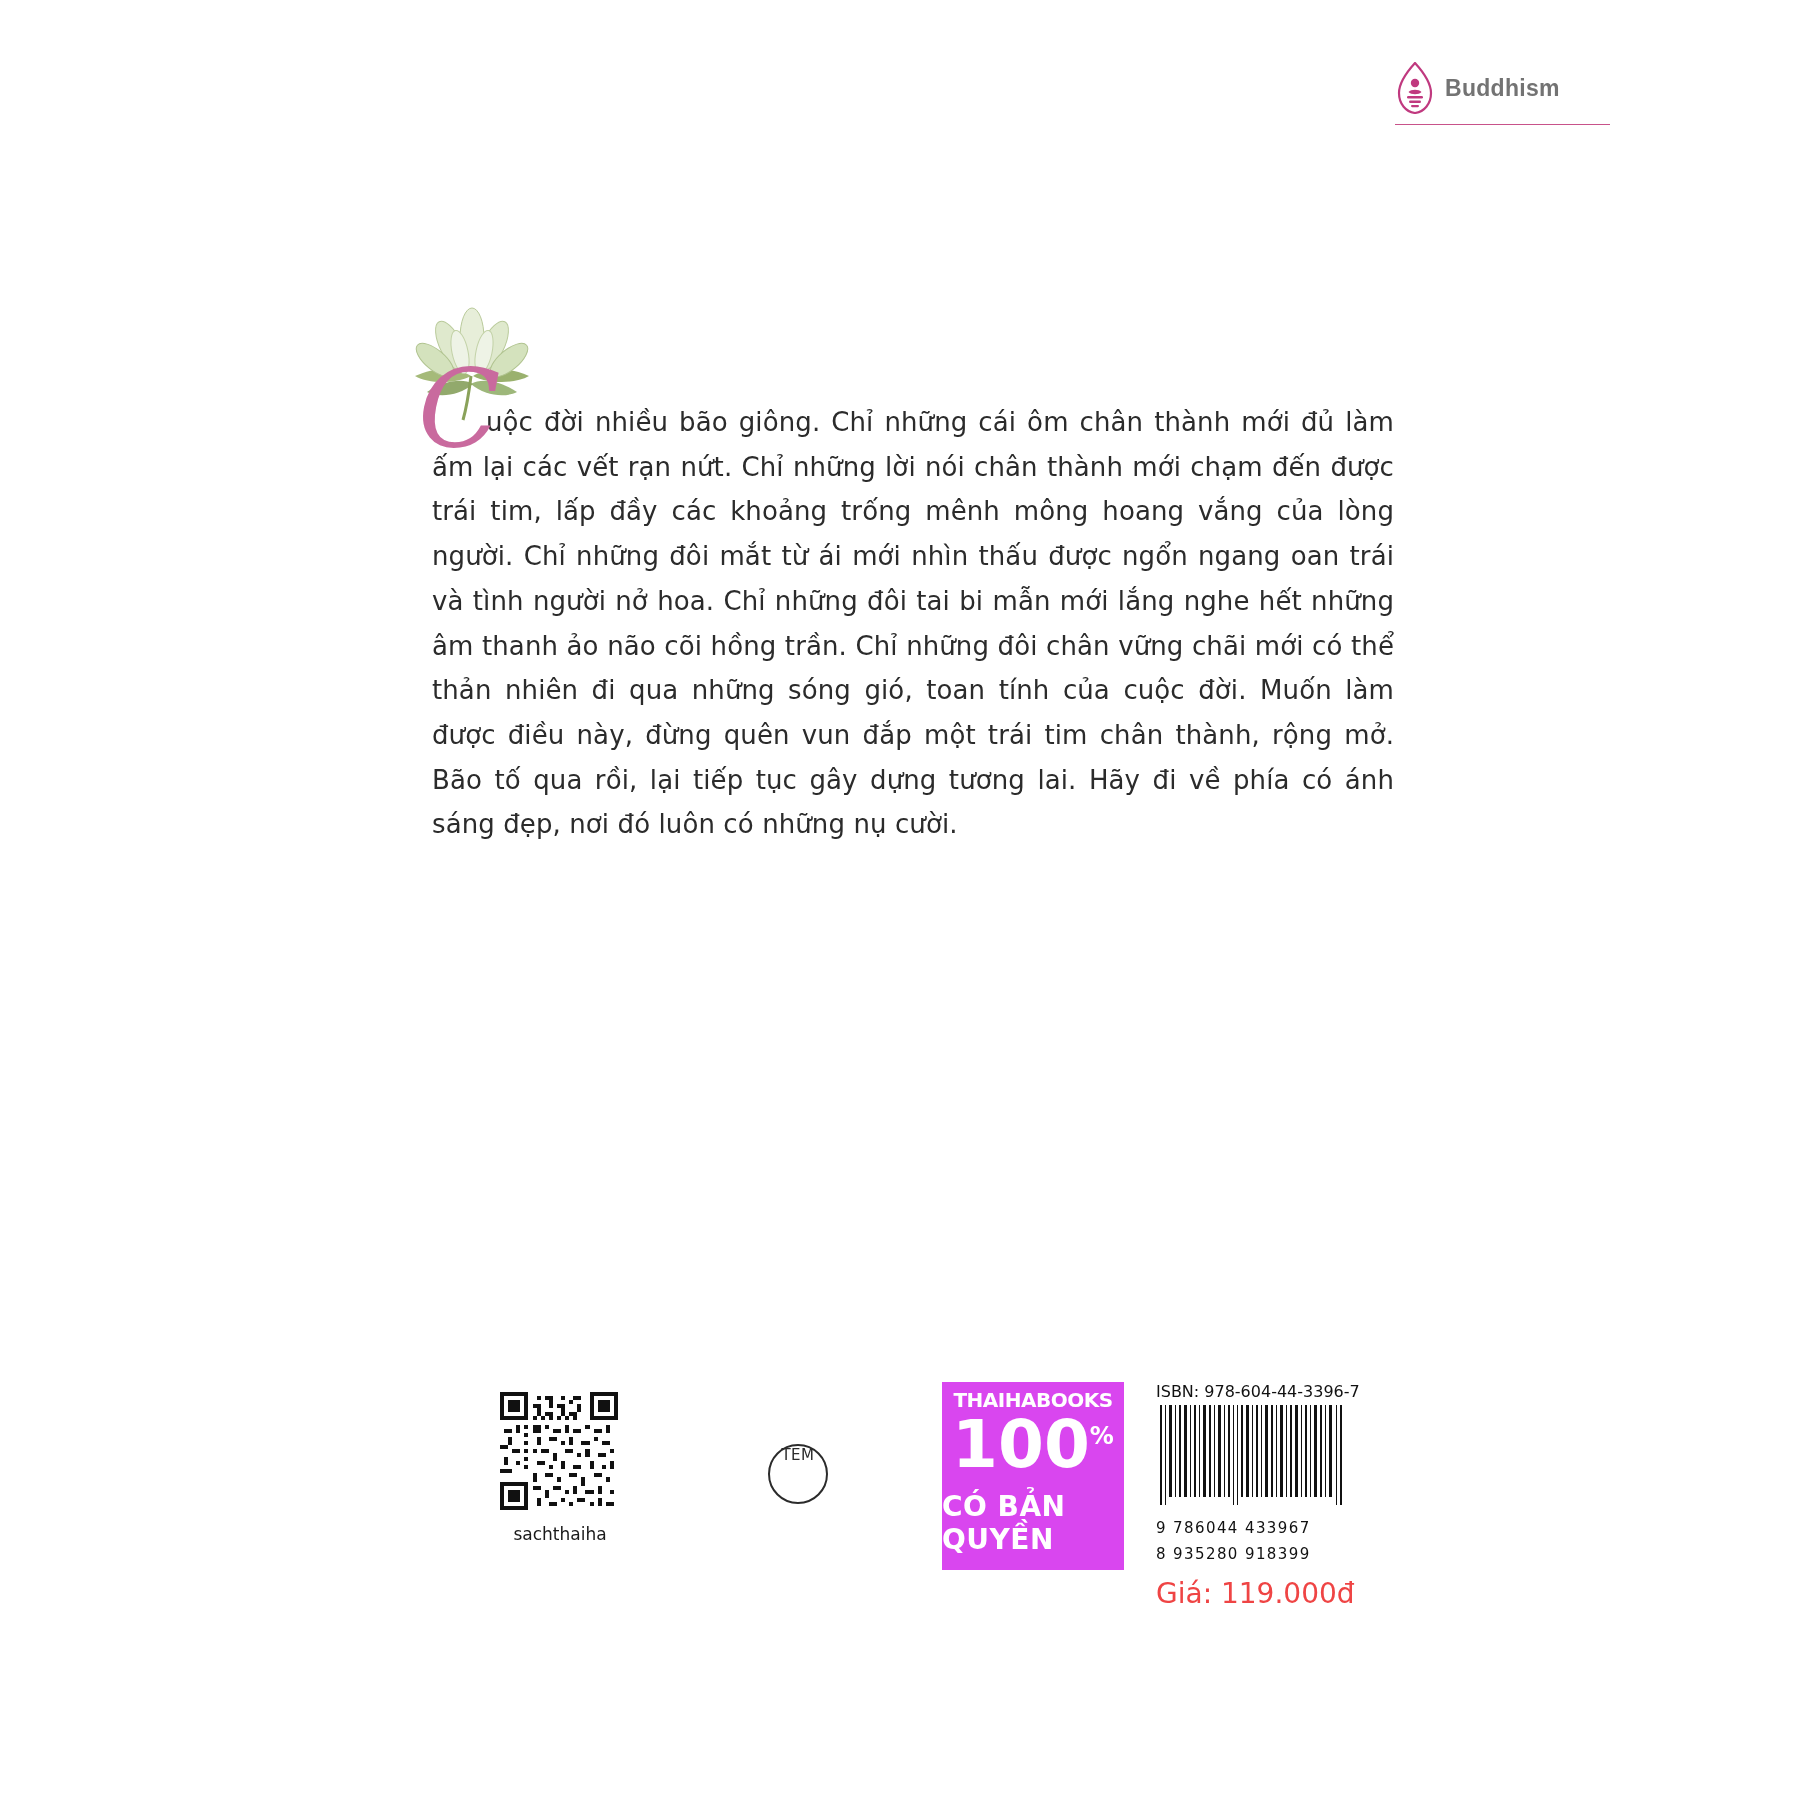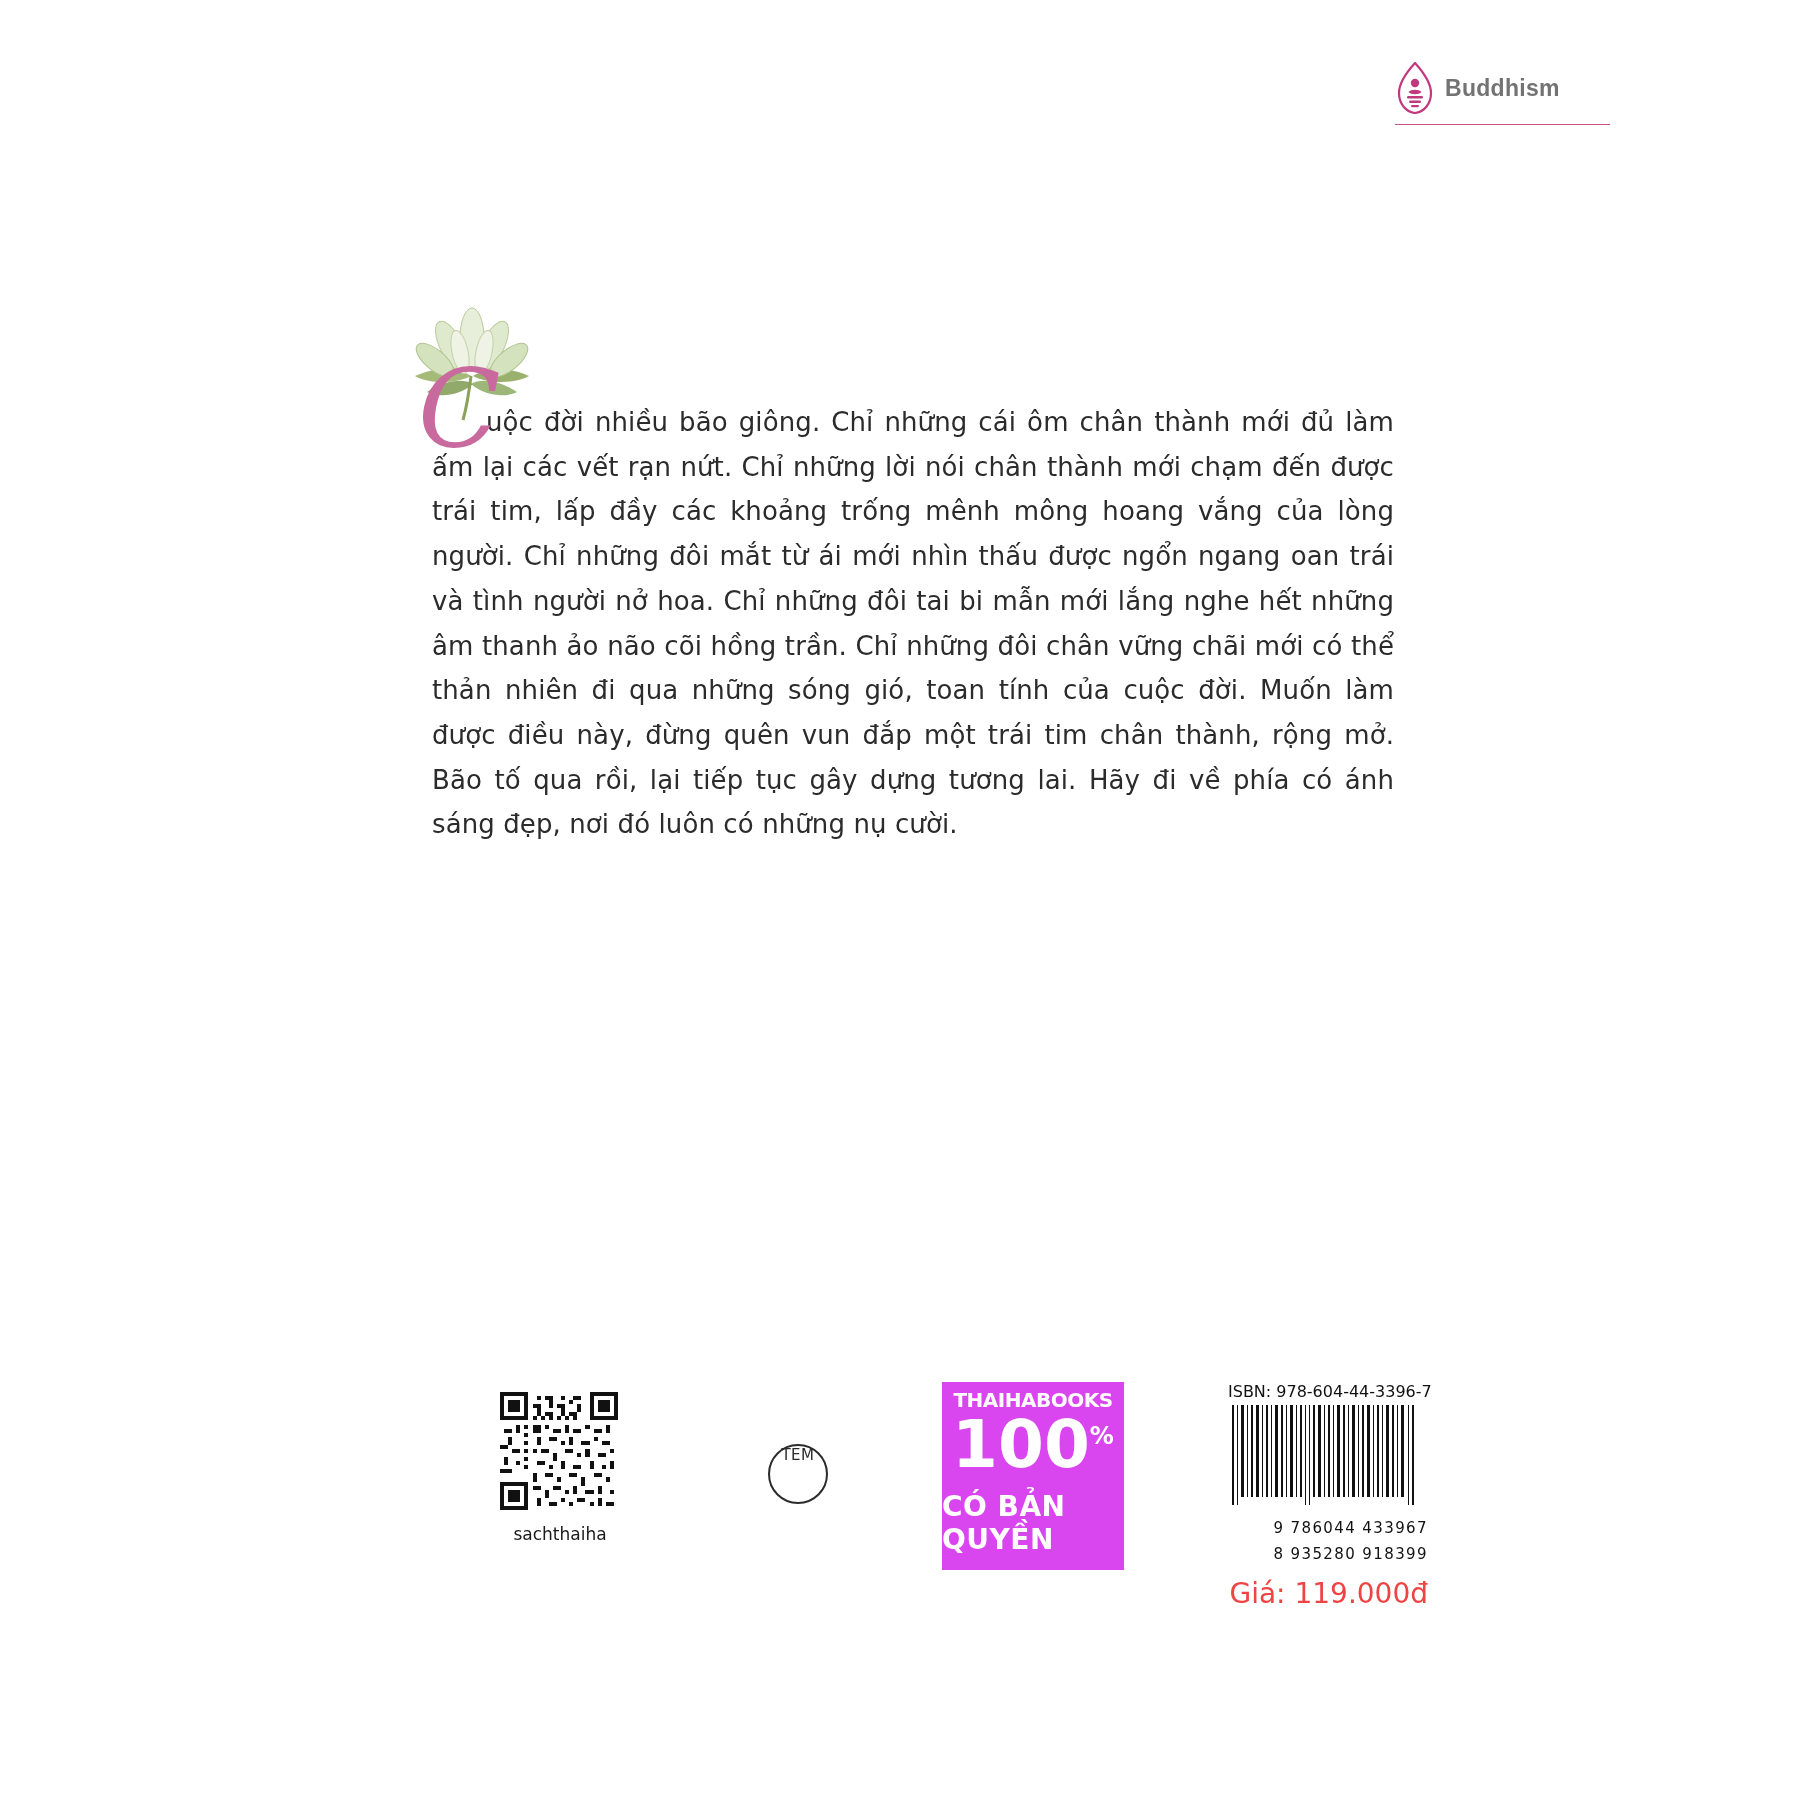--- a/index.html
+++ b/index.html
@@ -161,24 +161,24 @@
     font-size: 28px;
     font-weight: bold;
     letter-spacing: 0.5px;
     margin-top: 13px;
     font-family: "DejaVu Sans", sans-serif;
   }
 
   
   .barcode-block {
     position: absolute;
-    left: 1228px;
+    left: 1156px;
     top: 0px;
     width: 200px;
-    text-align: right;
+    text-align: left;
   }
   .isbn-line {
     font-size: 16px;
     color: #111;
     margin-bottom: 4px;
     font-family: "DejaVu Sans", sans-serif;
     white-space: nowrap;
   }
   .barcode-svg {
     width: 196px;

